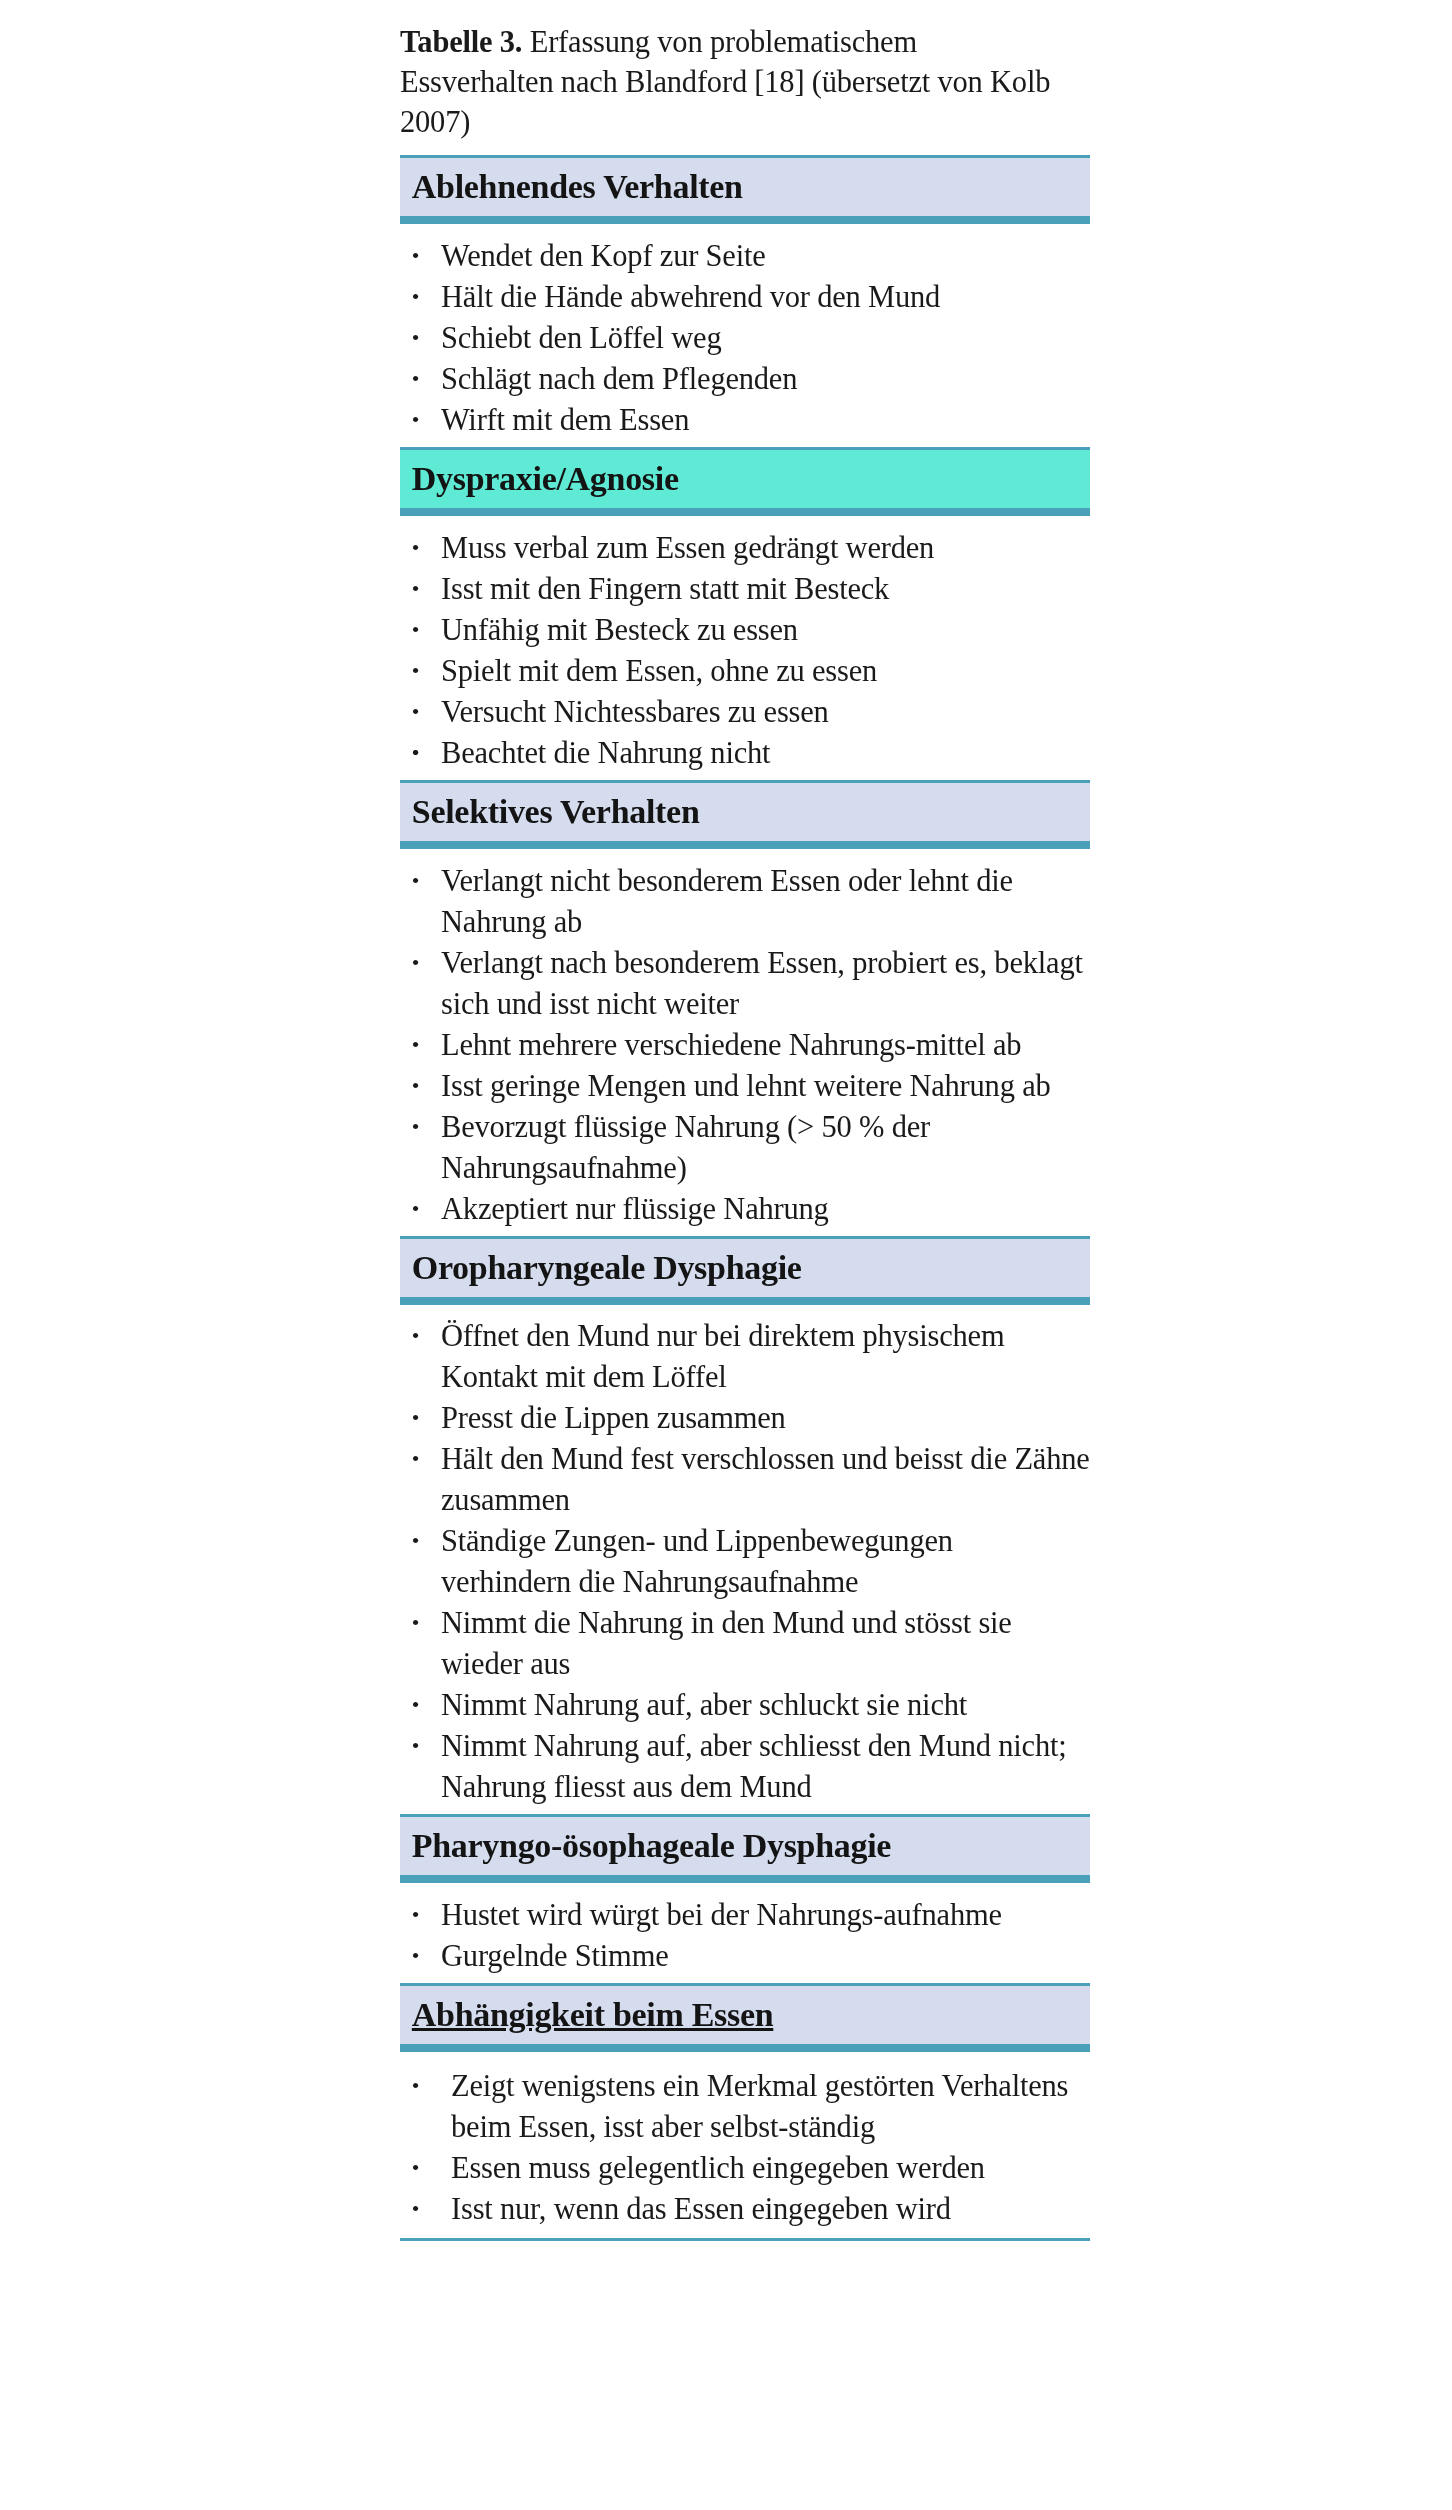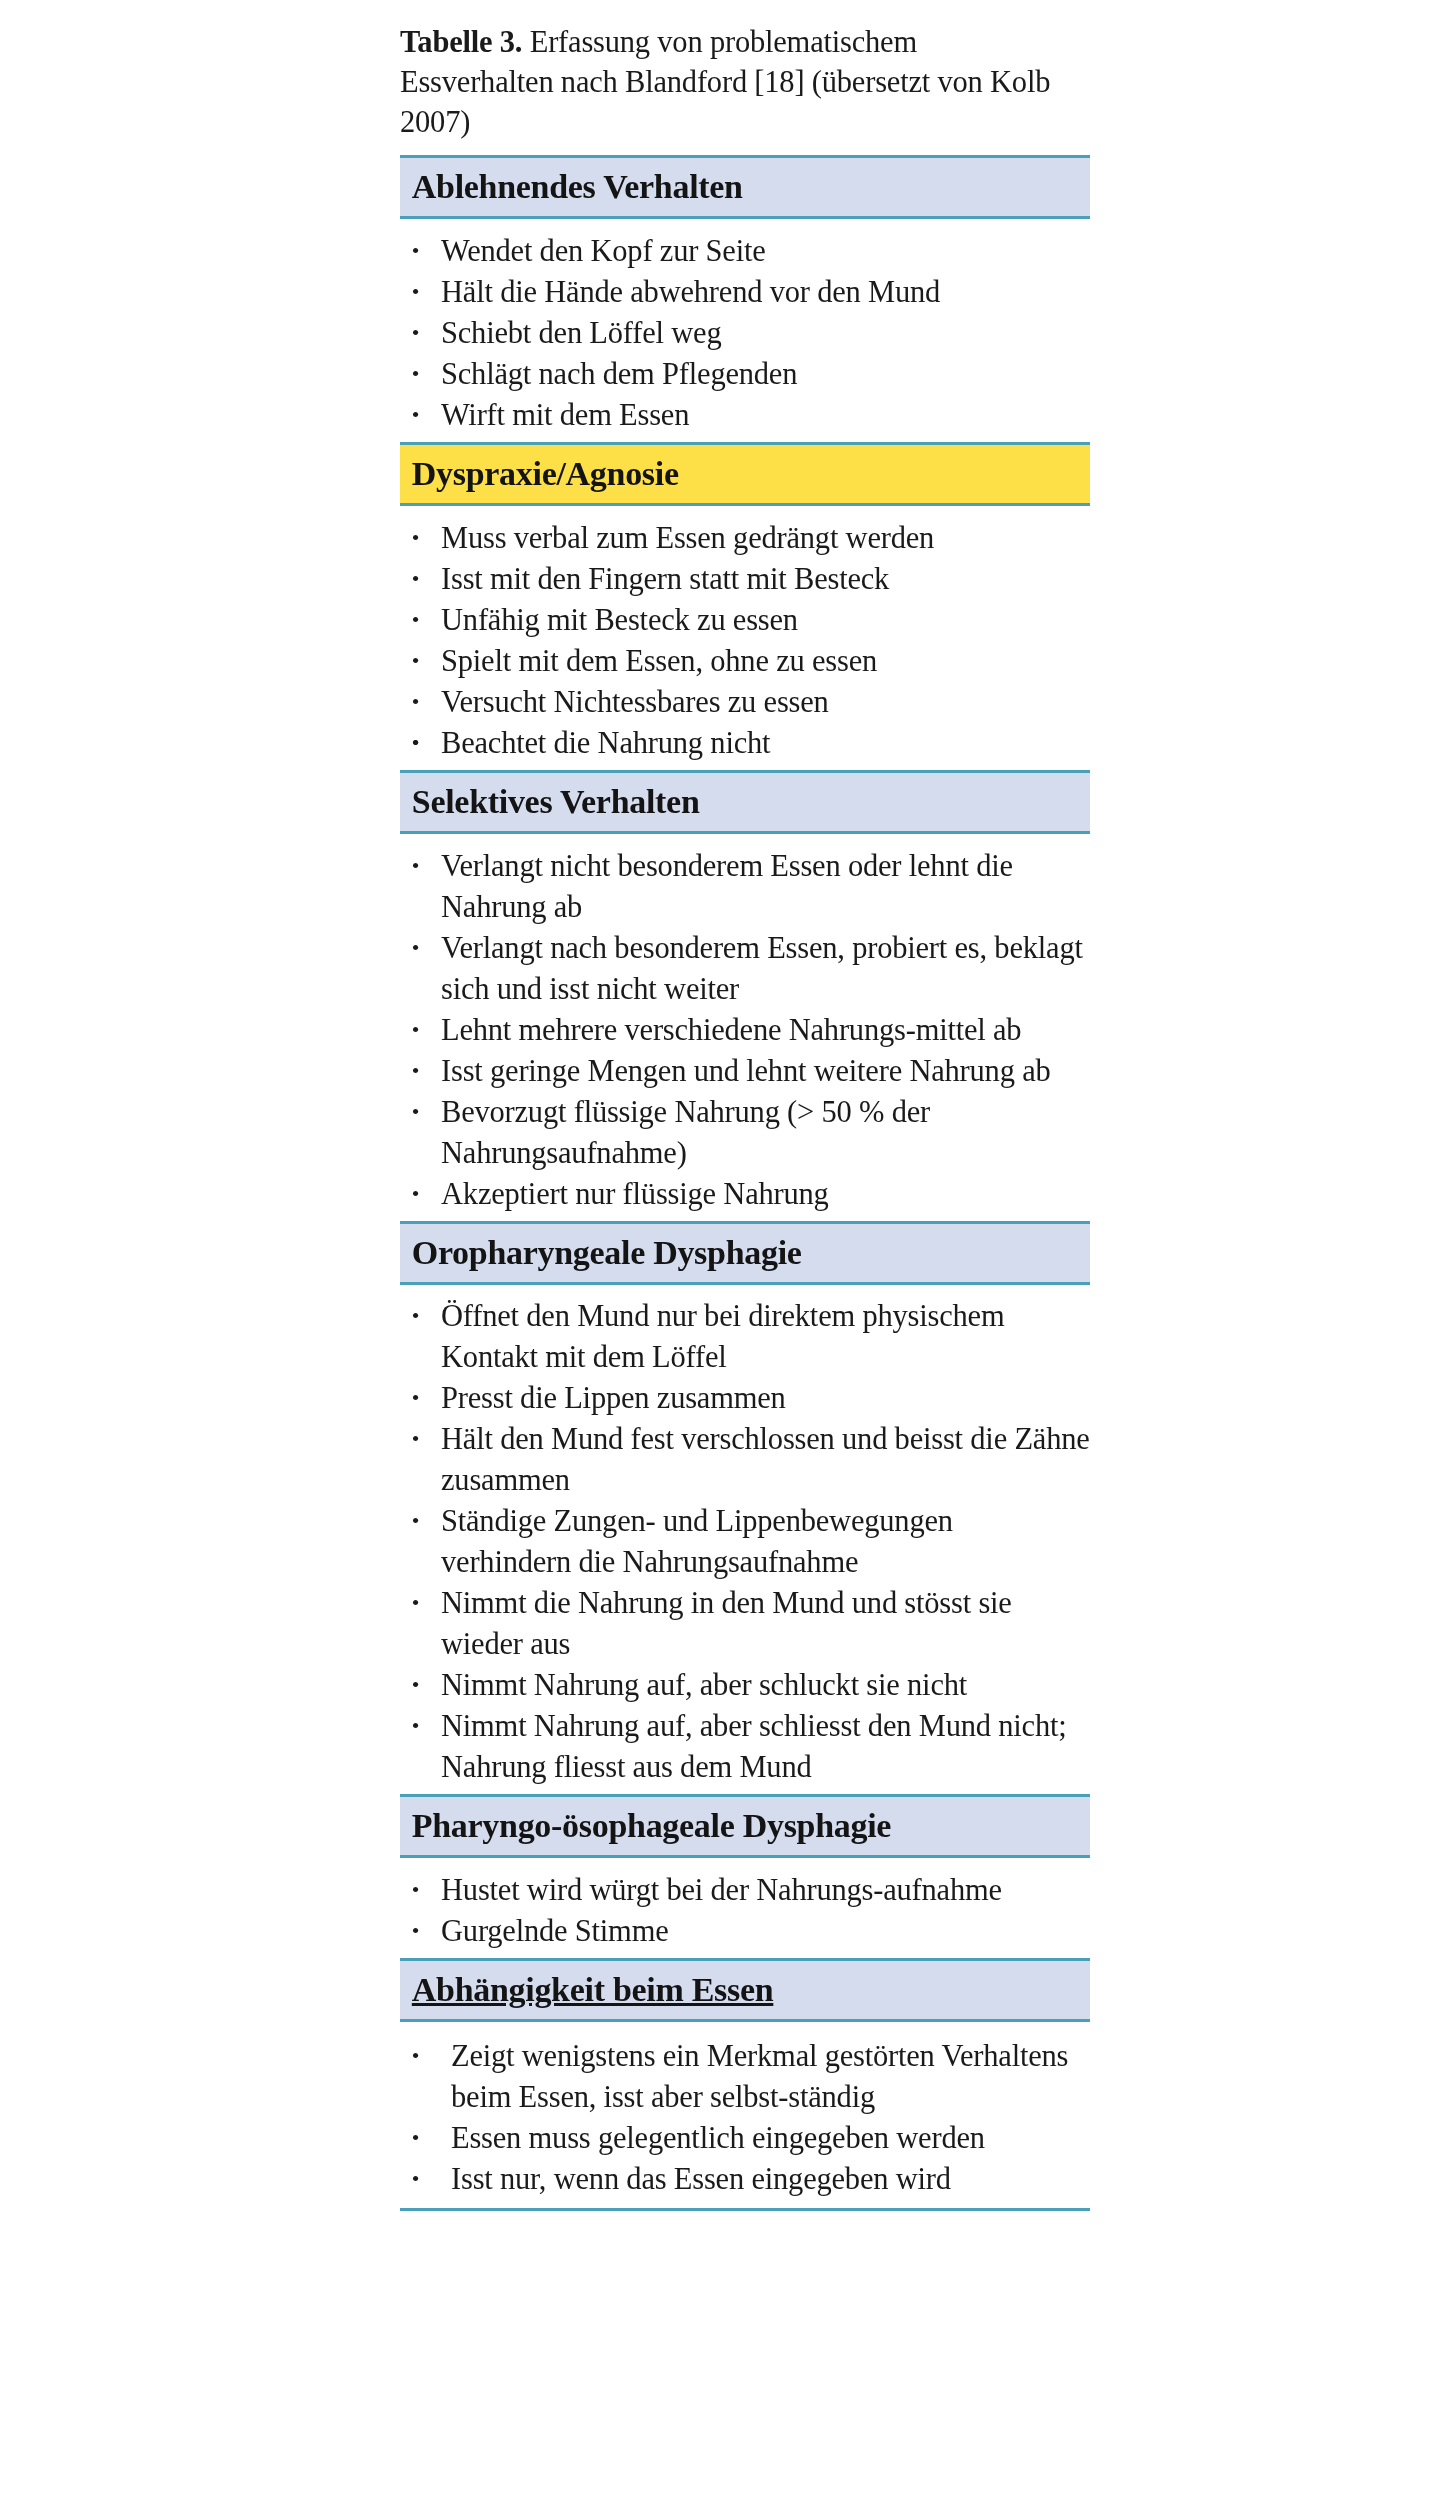--- a/index.html
+++ b/index.html
@@ -10,21 +10,21 @@
     color: #1a1a1a;
   }
   .caption {
     font-size: 30.5px; line-height: 40px; width: 670px;
     margin: 0 0 13.8px 0; letter-spacing: -0.2px;
   }
   .caption .cap-label { font-weight: bold; }
   .section-head {
     background: #d4dcee;
     border-top: 3px solid #4aa0b8;
-    border-bottom: 3px solid #000000;
+    border-bottom: 8px solid #000000;
     padding: 0 11.8px;
     height: 58px; line-height: 58px;
     font-size: 34px; font-weight: bold;
     letter-spacing: -0.3px;
     color: #141414;
   }
   .items { list-style: none; margin: 0; padding: 11.8px 0 5.9px 0; }
   .items li {
     position: relative; font-size: 30.5px; line-height: 41px;
     padding-left: 41px; letter-spacing: -0.2px;
@@ -47,21 +47,21 @@
 
   <div id="sections">
       <div class="section-head" style="background: rgb(212, 220, 238); border-top-color: rgb(74, 160, 184); border-bottom-color: rgb(74, 160, 184);">Ablehnendes Verhalten</div>
       <ul class="items">
         <li><span class="bullet">•</span><span>Wendet den Kopf zur Seite</span></li>
         <li><span class="bullet">•</span><span>Hält die Hände abwehrend vor den Mund</span></li>
         <li><span class="bullet">•</span><span>Schiebt den Löffel weg</span></li>
         <li><span class="bullet">•</span><span>Schlägt nach dem Pflegenden</span></li>
         <li><span class="bullet">•</span><span>Wirft mit dem Essen</span></li>
       </ul>
-      <div class="section-head" style="background: #fde047; border-top-color: rgb(74, 160, 184); border-bottom-color: rgb(74, 160, 184);">Dyspraxie/Agnosie</div>
+      <div class="section-head" style="background: #5eead4; border-top-color: rgb(74, 160, 184); border-bottom-color: rgb(74, 160, 184);">Dyspraxie/Agnosie</div>
       <ul class="items">
         <li><span class="bullet">•</span><span>Muss verbal zum Essen gedrängt werden</span></li>
         <li><span class="bullet">•</span><span>Isst mit den Fingern statt mit Besteck</span></li>
         <li><span class="bullet">•</span><span>Unfähig mit Besteck zu essen</span></li>
         <li><span class="bullet">•</span><span>Spielt mit dem Essen, ohne zu essen</span></li>
         <li><span class="bullet">•</span><span>Versucht Nichtessbares zu essen</span></li>
         <li><span class="bullet">•</span></li>
         <li><span class="bullet">•</span><span>Beachtet die Nahrung nicht</span></li>
       </ul>
       <div class="section-head" style="background: rgb(212, 220, 238); border-top-color: rgb(74, 160, 184); border-bottom-color: rgb(74, 160, 184);">Selektives Verhalten</div>

